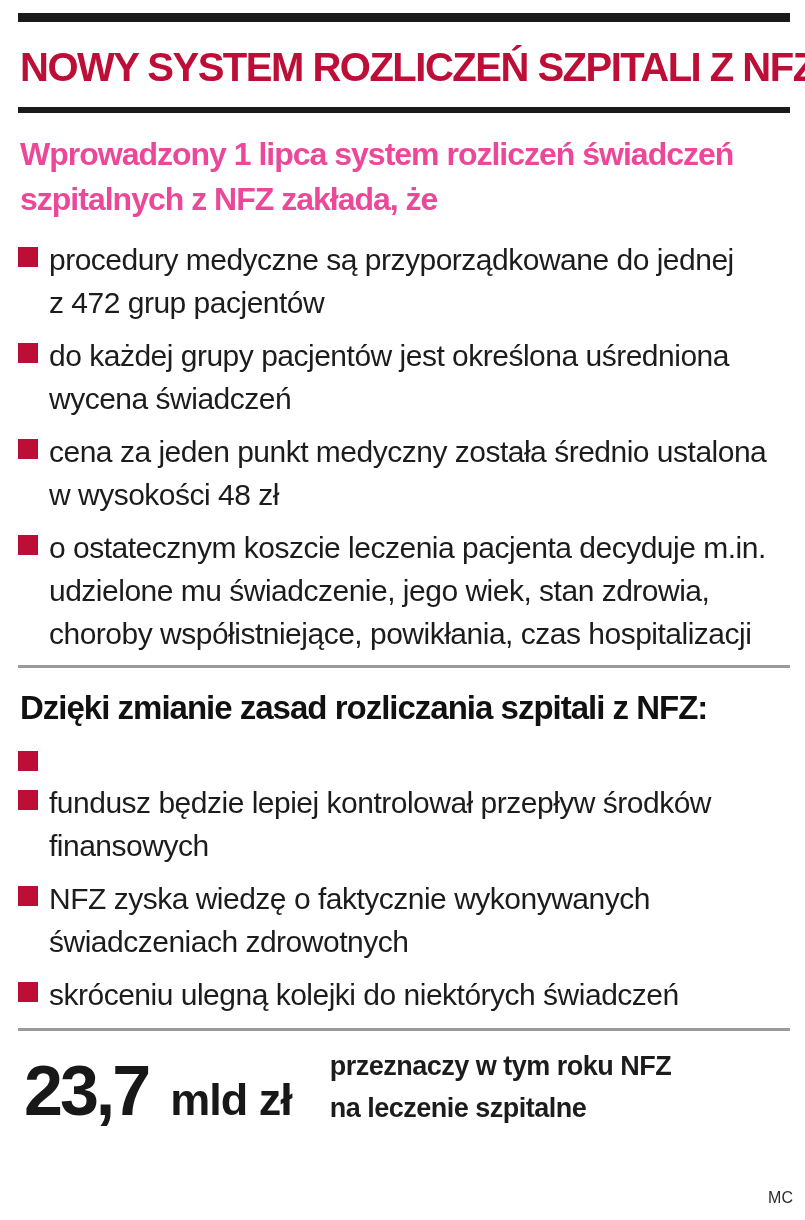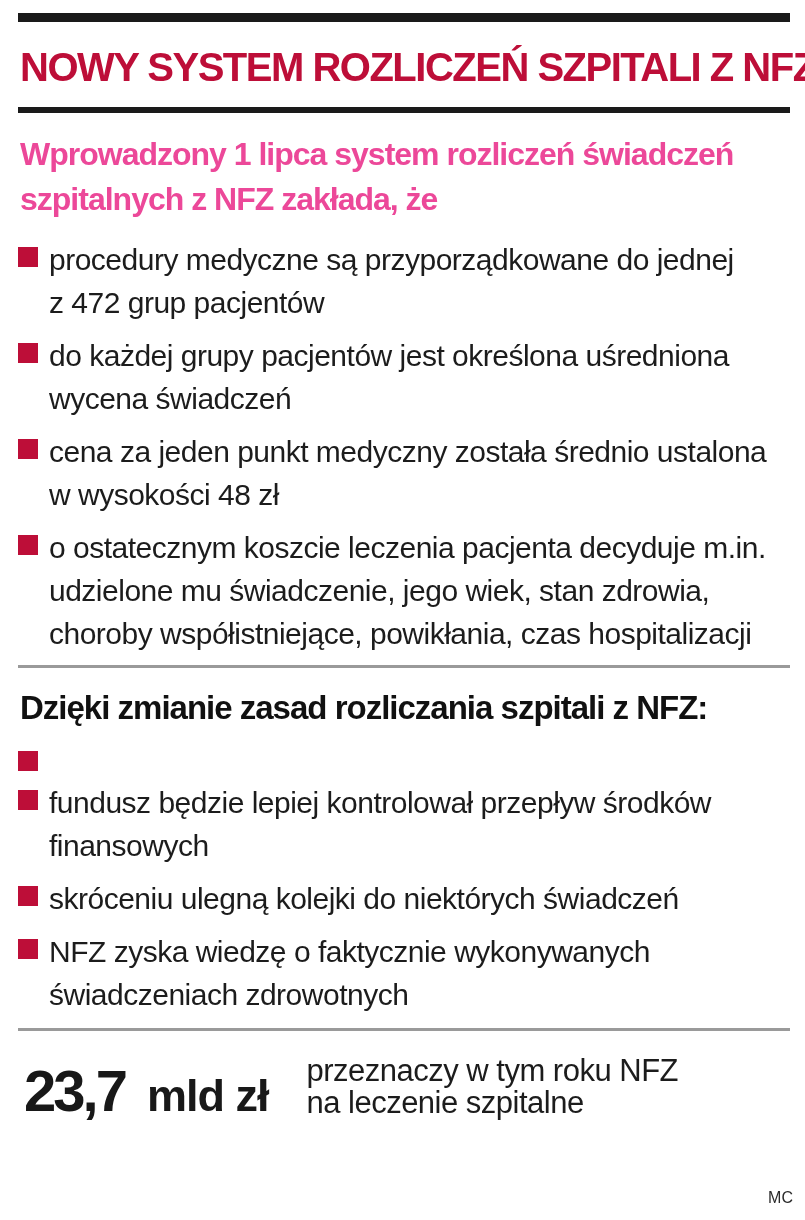--- a/index.html
+++ b/index.html
@@ -90,42 +90,43 @@
   }
   .benefits-list{margin-top:12px;}
 
   .stat-row{
     margin-top:14px;
     margin-left:6px;
     display:flex;
     align-items:baseline;
   }
   .stat-value{
-    font-size:58px;
+    font-size:70px;
     font-weight:bold;
     letter-spacing:-3px;
     line-height:92px;
     color:#181818;
   }
   .stat-unit{
     margin-left:22px;
     font-size:45px;
     font-weight:bold;
     letter-spacing:-1px;
     color:#181818;
   }
   .stat-desc{
     margin-left:38px;
     align-self:center;
     margin-top:-8px;
-    font-size:31px;
-    line-height:32px;
+    font-size:27px;
+    line-height:42px;
     letter-spacing:-0.5px;
     color:var(--text);
     white-space:pre-line;
+    font-weight:bold;
   }
 
   .credit{
     position:absolute;
     right:12px;
     top:1176px;
     font-size:16px;
     letter-spacing:0;
     color:#2b2b2b;
     font-weight:normal;
@@ -177,26 +178,26 @@
     <li class="bullet-item">
       <span class="bullet-square"></span>
     </li>
     <li class="bullet-item">
       <span class="bullet-square"></span>
       <span class="bullet-text">fundusz będzie lepiej kontrolował przepływ środków
 finansowych</span>
     </li>
     <li class="bullet-item">
       <span class="bullet-square"></span>
-      <span class="bullet-text">skróceniu ulegną kolejki do niektórych świadczeń</span>
-    </li>
-    <li class="bullet-item">
-      <span class="bullet-square"></span>
       <span class="bullet-text">NFZ zyska wiedzę o faktycznie wykonywanych
 świadczeniach zdrowotnych</span>
+    </li>
+    <li class="bullet-item">
+      <span class="bullet-square"></span>
+      <span class="bullet-text">skróceniu ulegną kolejki do niektórych świadczeń</span>
     </li>
   </ul>
 
   <div class="gray-divider divider-stat"></div>
 
   <div class="stat-row">
     <span class="stat-value">23,7</span>
     <span class="stat-unit">mld zł</span>
     <span class="stat-desc">przeznaczy w tym roku NFZ
 na leczenie szpitalne</span>

